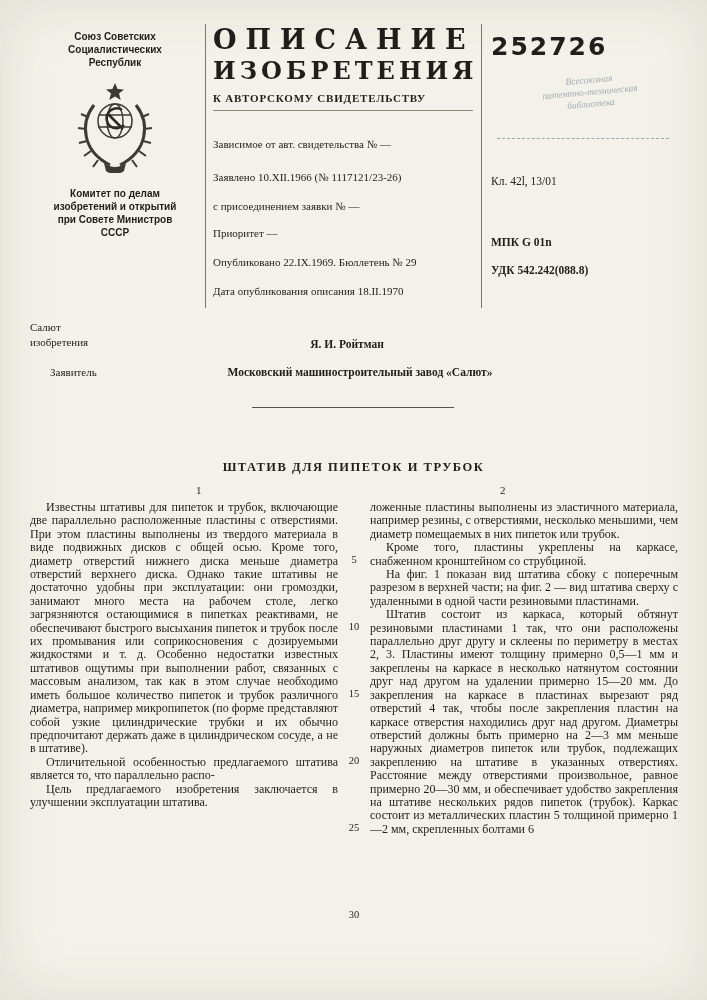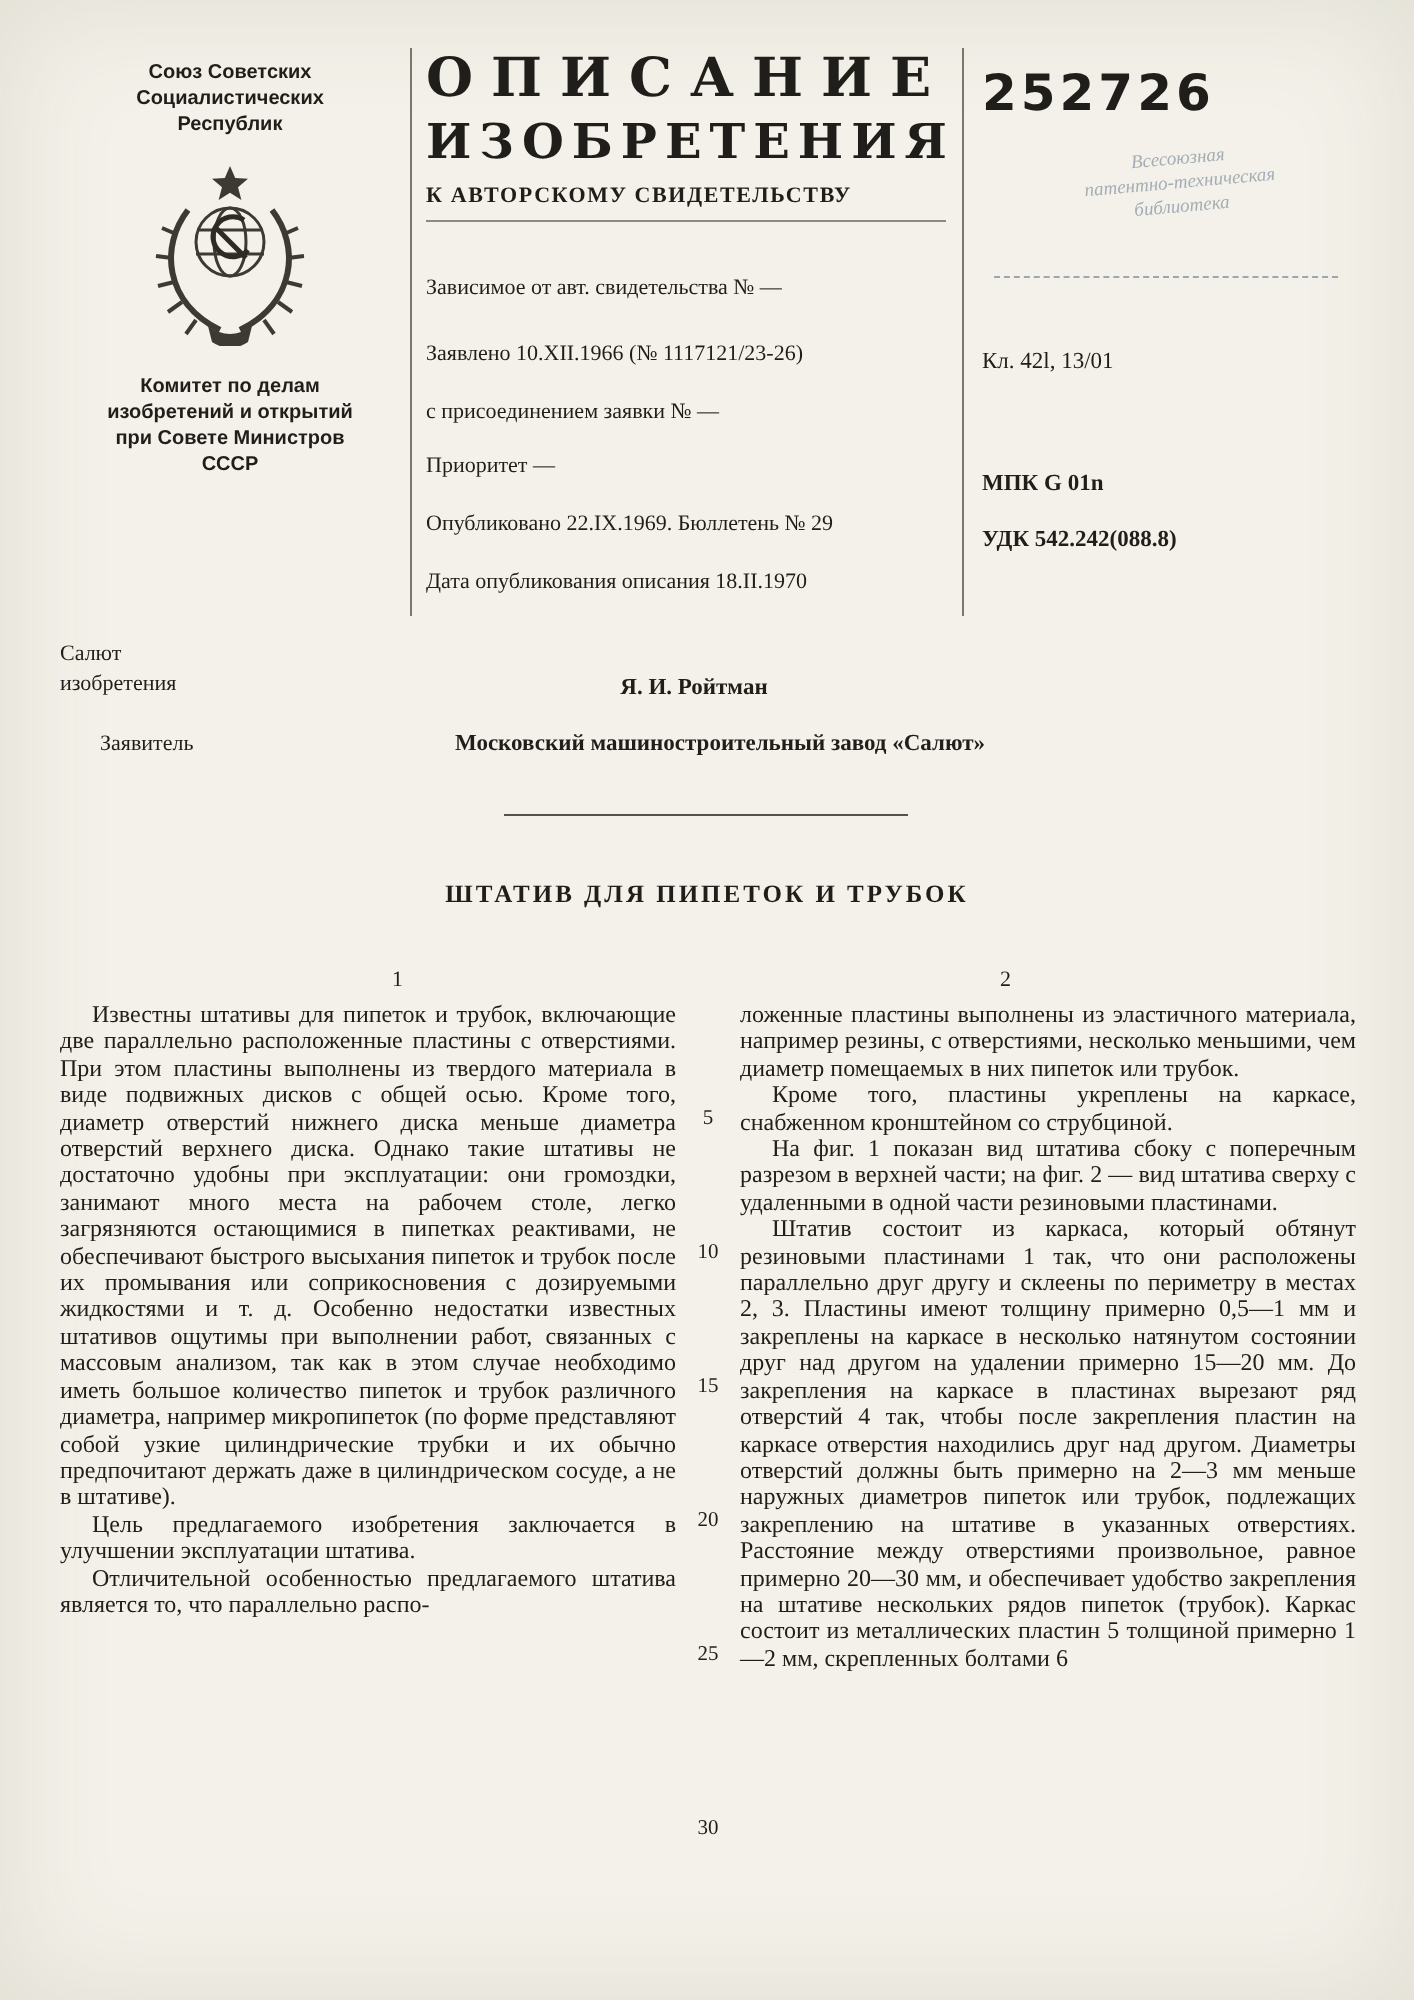--- a/index.html
+++ b/index.html
@@ -49,21 +49,21 @@
   
   .author-label   { position:absolute; left:30px; top:320px; width:86px; font-size:11px; line-height:15px; }
   .author-name    { position:absolute; left:214px; top:338px; width:266px; text-align:center;
                     font-weight:bold; font-size:11.5px; }
   .applicant-label{ position:absolute; left:30px;  top:366px; font-size:11px;margin-left:20px; }
   .applicant-name { position:absolute; left:150px; top:366px; width:420px; text-align:center;
                     font-weight:bold; font-size:11.5px; }
 
   .divider { position:absolute; left:252px; top:407px; width:202px; border-bottom:1px solid #55524a; }
 
-  .doc-title { position:absolute; top:440px; left:0; width:100%; text-align:center;
+  .doc-title { position:absolute; top:460px; left:0; width:100%; text-align:center;
                font-weight:bold; font-size:12.5px; letter-spacing:1.5px; }
 
   .colmark { position:absolute; top:484px; font-size:11px; }
   .c1 { left:196px; } .c2 { left:500px; }
 
   
   .bodytext { position:absolute; left:30px; top:501px; width:648px; display:flex; }
   .col { width:308px; font-size:12px; line-height:13.4px; text-align:justify; }
   .col p { margin:0; text-indent:16px; }
   .col p.noindent { text-indent:0; }
@@ -145,22 +145,22 @@
   <div class="divider"></div>
 
   <div class="doc-title">ШТАТИВ ДЛЯ ПИПЕТОК И ТРУБОК</div>
 
   <div class="colmark c1">1</div>
   <div class="colmark c2">2</div>
 
   <div class="bodytext">
     <div class="col">
       <p>Известны штативы для пипеток и трубок, включающие две параллельно расположенные пластины с отверстиями. При этом пластины выполнены из твердого материала в виде подвижных дисков с общей осью. Кроме того, диаметр отверстий нижнего диска меньше диаметра отверстий верхнего диска. Однако такие штативы не достаточно удобны при эксплуатации: они громоздки, занимают много места на рабочем столе, легко загрязняются остающимися в пипетках реактивами, не обеспечивают быстрого высыхания пипеток и трубок после их промывания или соприкосновения с дозируемыми жидкостями и т. д. Особенно недостатки известных штативов ощутимы при выполнении работ, связанных с массовым анализом, так как в этом случае необходимо иметь большое количество пипеток и трубок различного диаметра, например микропипеток (по форме представляют собой узкие цилиндрические трубки и их обычно предпочитают держать даже в цилиндрическом сосуде, а не в штативе).</p>
+      <p>Отличительной особенностью предлагаемого штатива является то, что параллельно распо-</p>
       <p>Цель предлагаемого изобретения заключается в улучшении эксплуатации штатива.</p>
-      <p>Отличительной особенностью предлагаемого штатива является то, что параллельно распо-</p>
     </div>
     <div class="gutter">
       <span class="ln0">5</span>
       <span class="ln1">10</span>
       <span class="ln2">15</span>
       <span class="ln3">20</span>
       <span class="ln4">25</span>
       <span class="ln5">30</span>
     </div>
     <div class="col">

